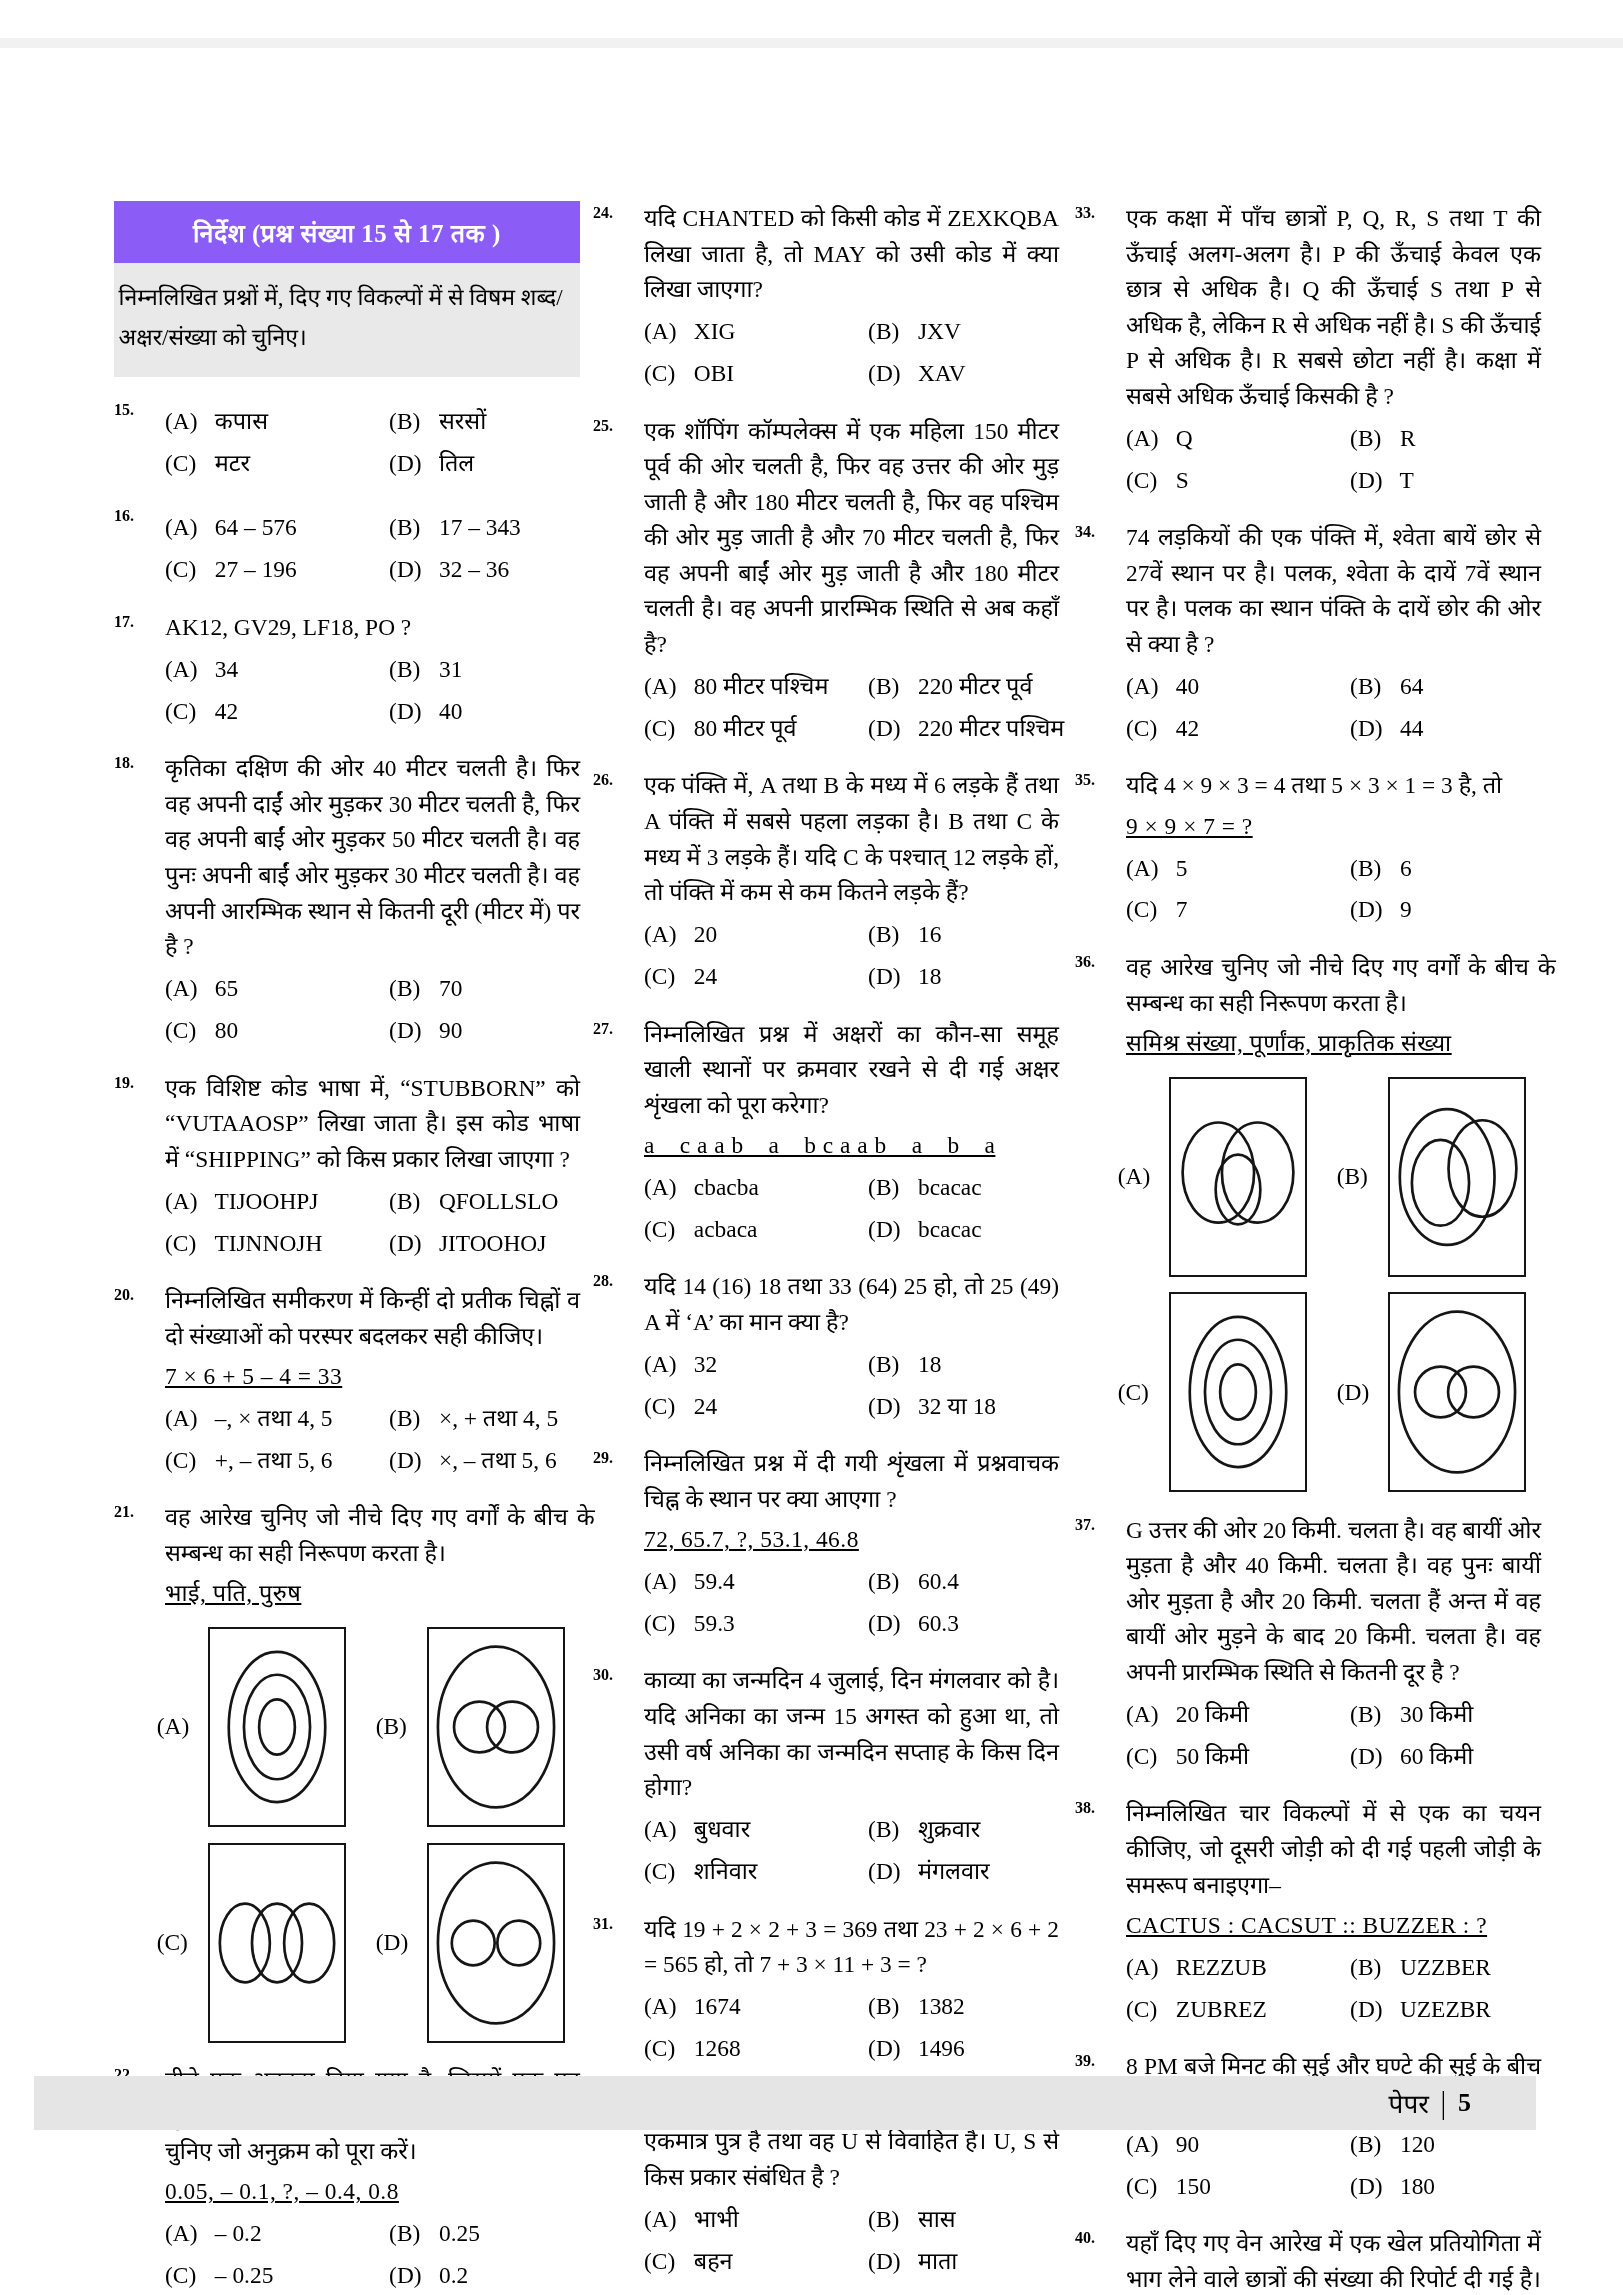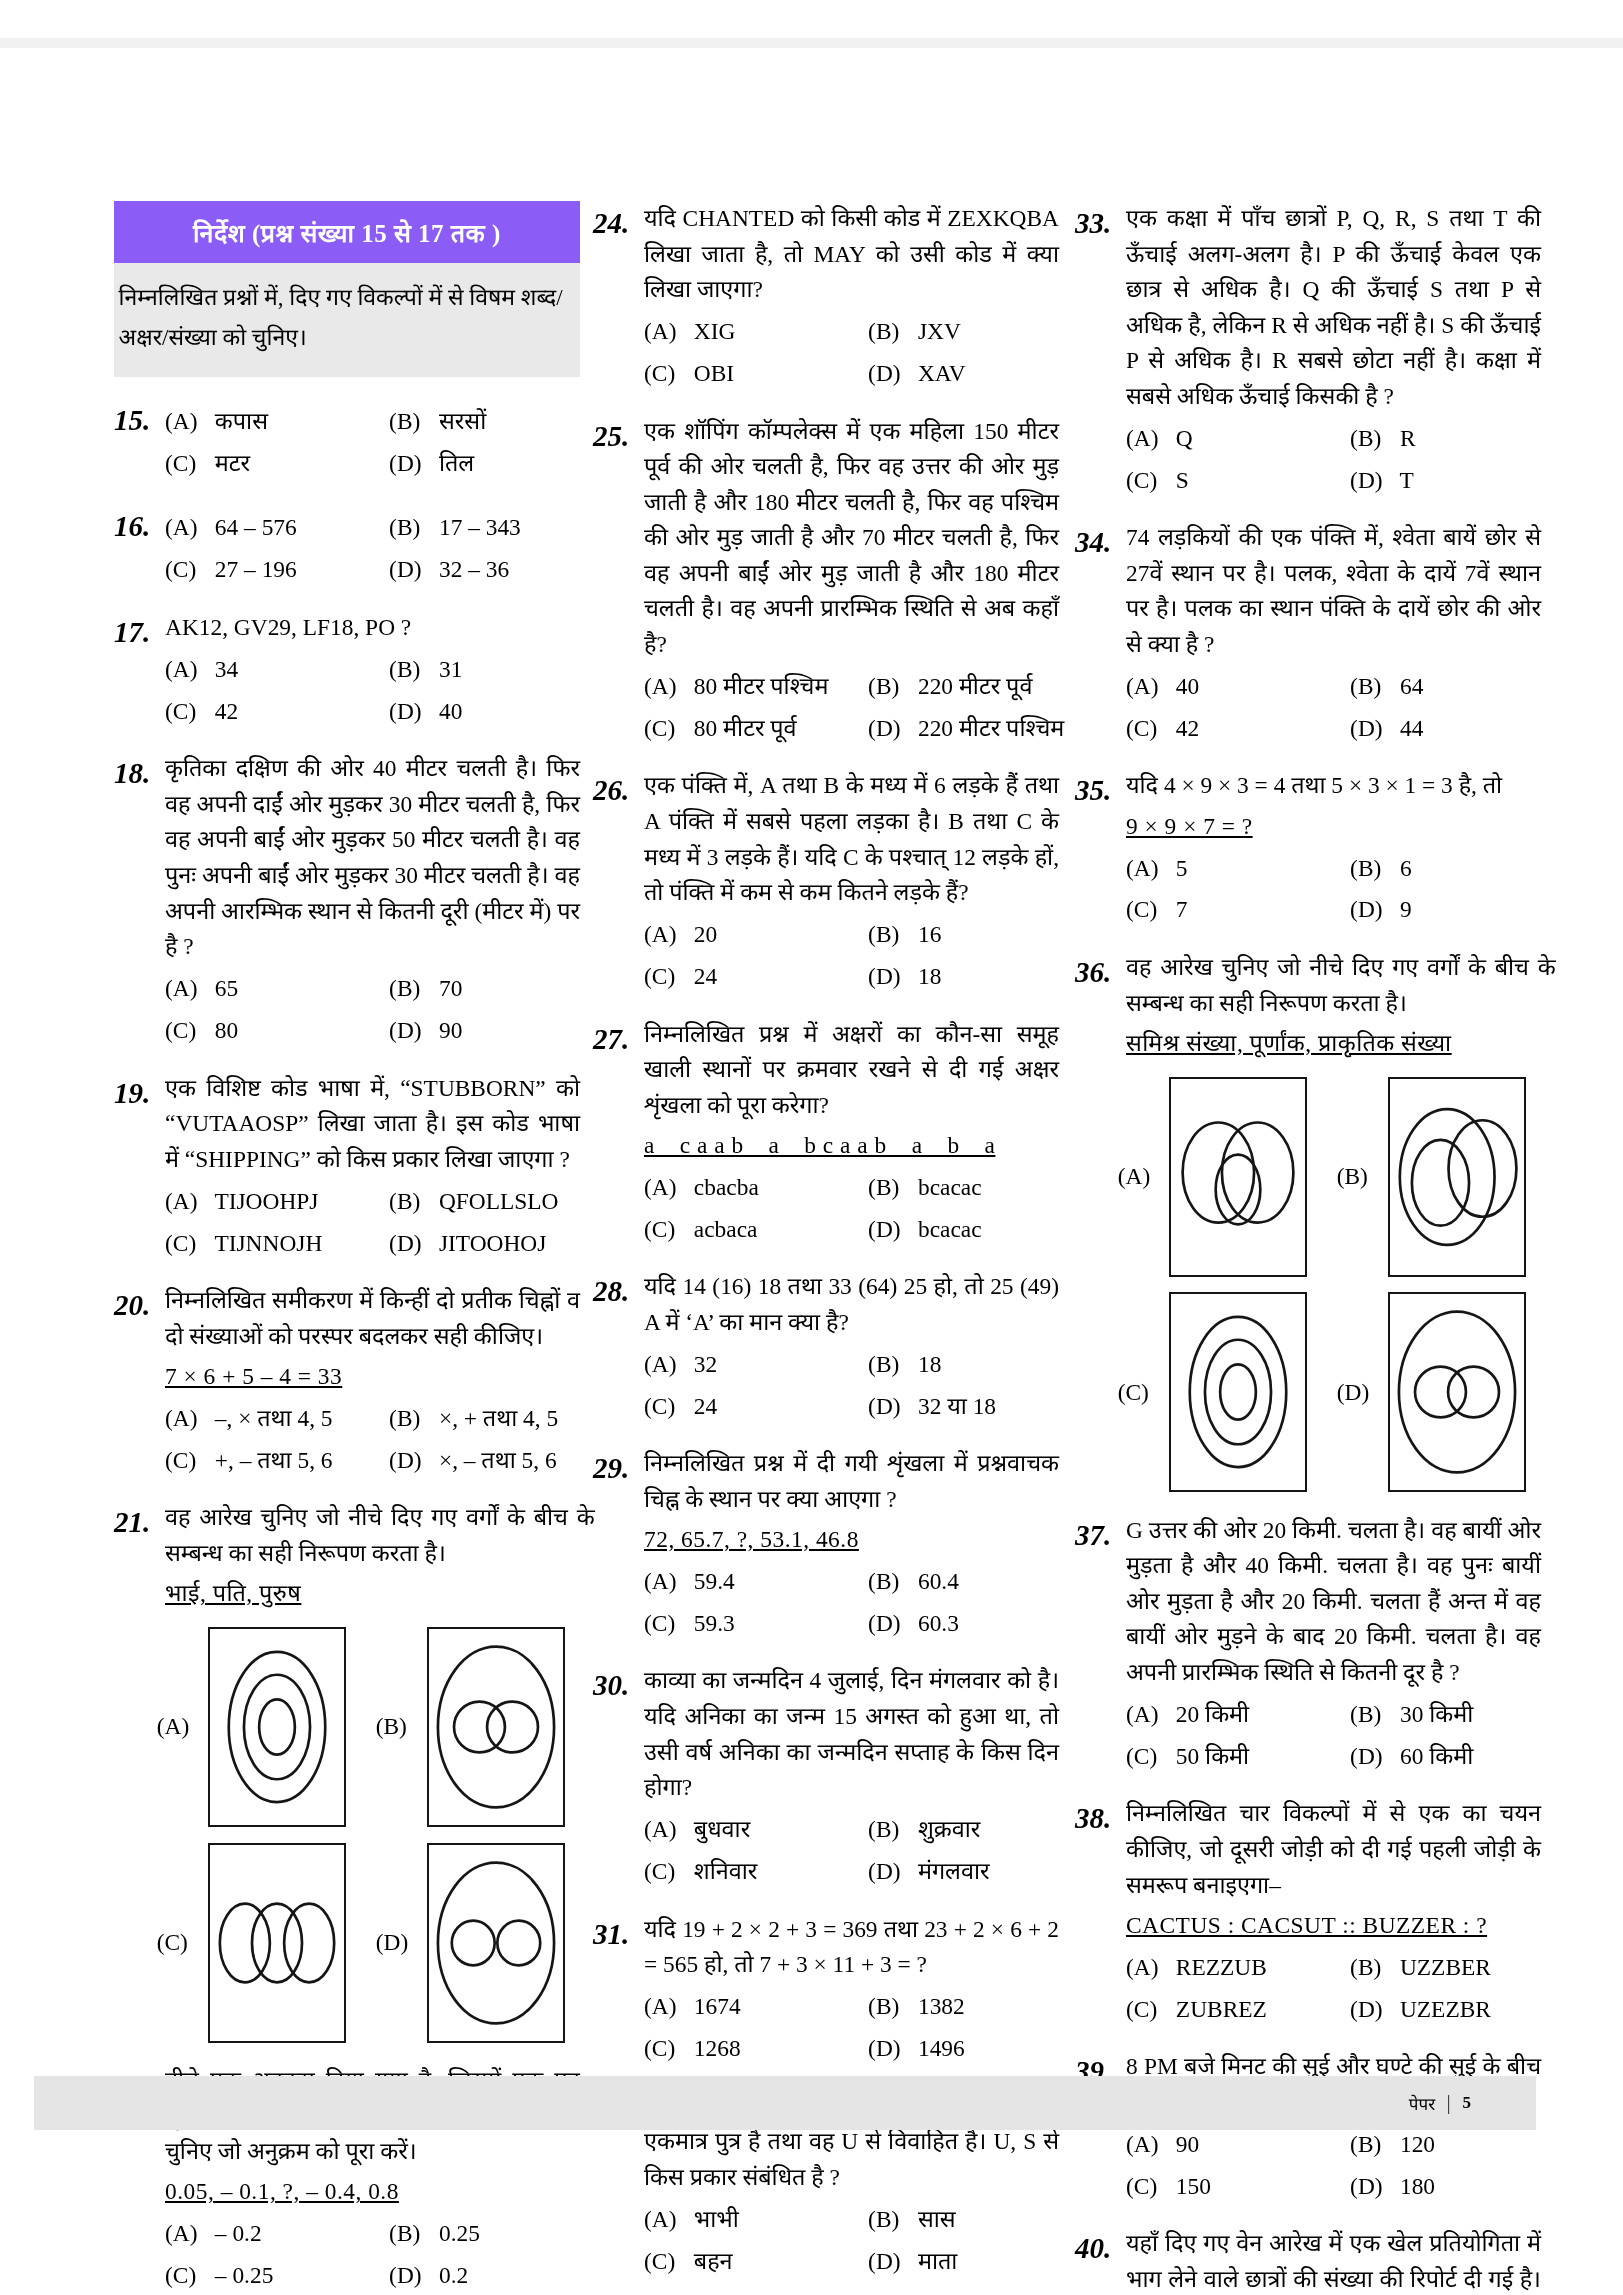--- a/index.html
+++ b/index.html
@@ -18,42 +18,42 @@
   .instr-head{
     background:#8b5cf6;color:#ffffff;font-weight:bold;font-size:25px;
     text-align:center;padding:13.8px 4.6px;letter-spacing:0.5px;
   }
   .instr-body{
     background:#e9e9e9;font-size:23px;line-height:1.75;
     padding:15.6px 11px 18.4px 4.6px;
   }
 
   .question{display:flex;margin-bottom:15.6px;}
-  .qnum{flex:0 0 51px;font-weight:bold;font-size:29px;line-height:1.52;font-style:italic;}
+  .qnum{flex:0 0 51px;font-weight:bold;font-size:16px;line-height:1.52;}
   .qbody{flex:1;font-size:23.4px;line-height:1.52;}
   .qtext{text-align:justify;}
   .qcode{margin:4.6px 0 2.8px 0;letter-spacing:0.5px;text-decoration:underline;}
   .optrow{display:flex;margin:6.4px 0 6.4px 0;}
   .opt{white-space:nowrap;}
   .opt.first{flex:0 0 54%;}
   .opt.second{flex:1;}
   .optlabel{display:inline-block;min-width:44px;}
 
   .vennrow{display:flex;align-items:center;margin:15.6px 0 4.6px -8.3px;}
   .vennlabel{flex:0 0 51px;font-size:23.4px;}
   .vennbox{
     width:138px;height:200px;border:2.8px solid #151515;box-sizing:border-box;
     background:#fff;margin-right:30px;
   }
   .vennbox svg{width:100%;height:100%;display:block;}
 
   .footer{
     position:absolute;left:34px;top:2076px;width:1502px;height:54px;
     background:#e5e5e5;display:flex;align-items:center;justify-content:flex-end;
-    padding-right:65px;box-sizing:border-box;font-size:17px;
+    padding-right:65px;box-sizing:border-box;font-size:26px;
   }
   .footer .sep{display:inline-block;margin:0 12px;font-weight:normal;transform:scaleY(1.25);}
   .footer .pnum{font-weight:bold;}
 </style>
 </head>
 <body>
 
 <div class="topstrip"></div>
 
 <div class="col" id="col1">

